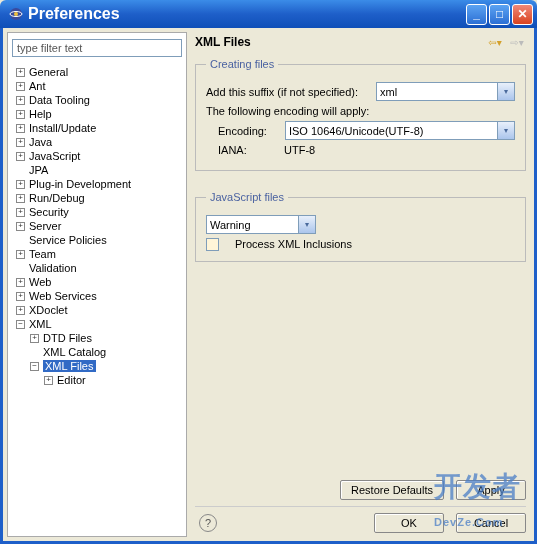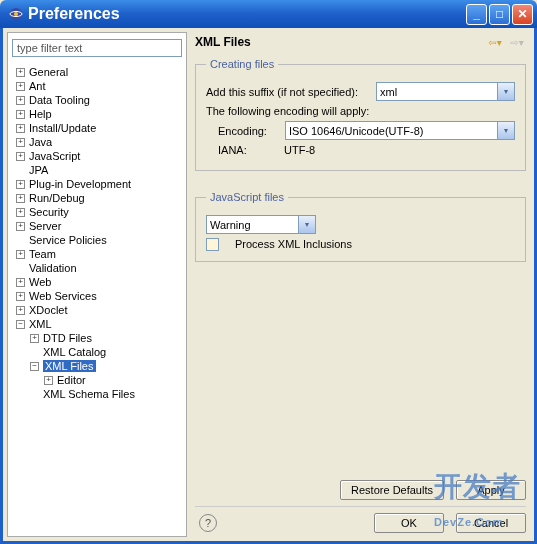--- a/index.html
+++ b/index.html
@@ -146,24 +146,20 @@
           <span class="tree-label">XML Catalog</span>
         </div>
         <div class="tree-item indent-1">
           <span class="expander">−</span>
           <span class="tree-label selected">XML Files</span>
         </div>
         <div class="tree-item indent-2">
           <span class="expander">+</span>
           <span class="tree-label">Editor</span>
         </div>
-        <div class="tree-item indent-1">
-          <span class="expander-space"></span>
-          <span class="tree-label">XML Schema Files</span>
-        </div>
       </div>
   </div>
 
   <div class="rightpane">
     <div class="headerbar">
       <span class="header-title">XML Files</span>
       <div class="navbtn" style="color:#d4a02a;">⇦▾</div>
       <div class="navbtn" style="color:#bbb;">⇨▾</div>
     </div>
 

